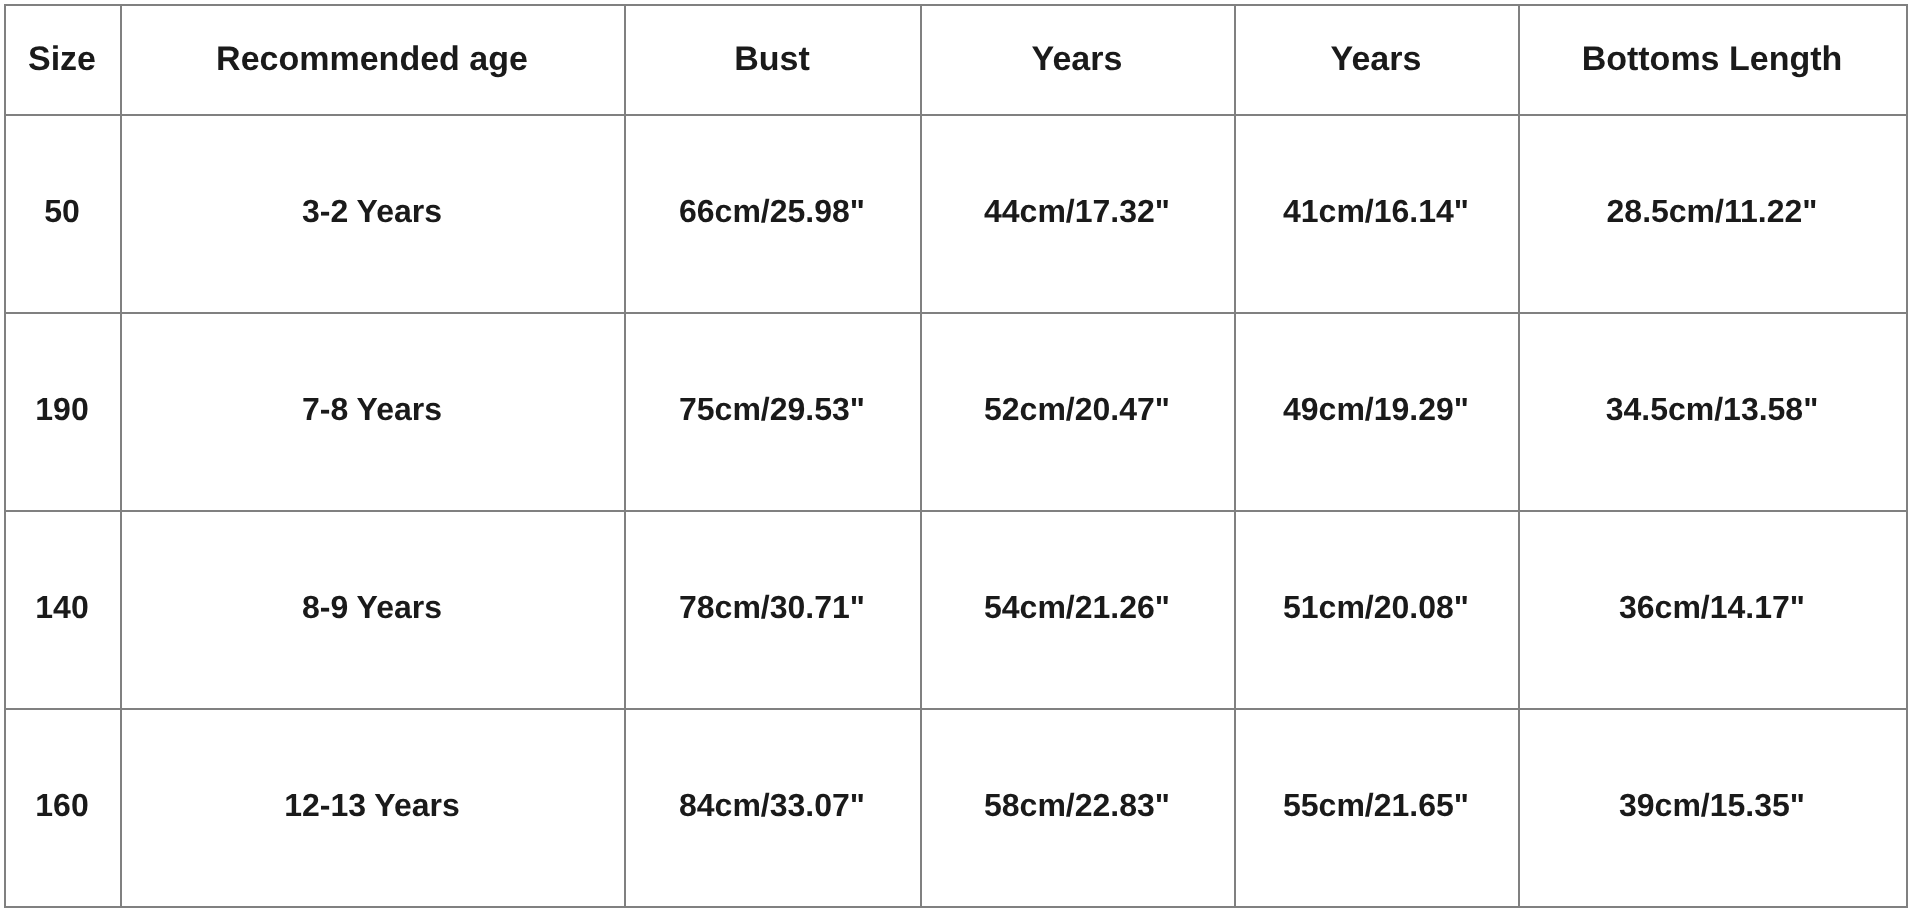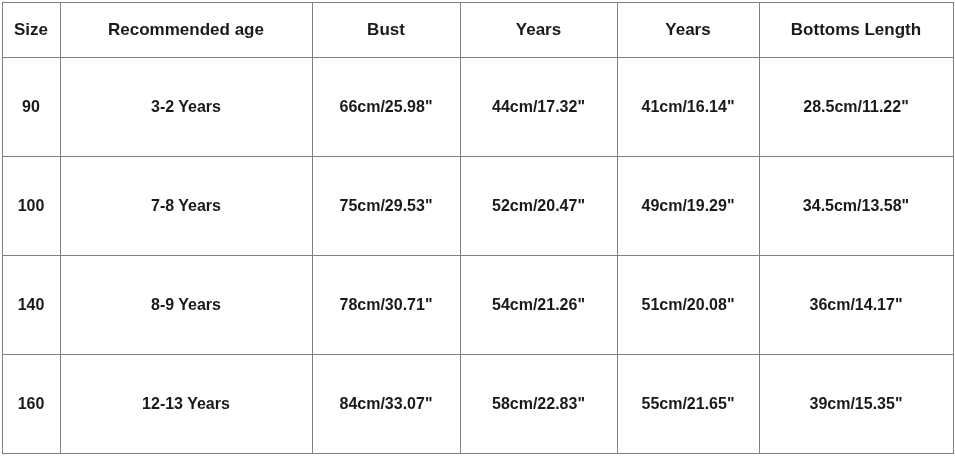--- a/index.html
+++ b/index.html
@@ -72,29 +72,29 @@
         <th>Size</th>
         <th>Recommended age</th>
         <th>Bust</th>
         <th>Years</th>
         <th>Years</th>
         <th>Bottoms Length</th>
       </tr>
     </thead>
     <tbody>
       <tr>
-        <td class="col-size">90</td>
+        <td class="col-size">50</td>
         <td class="col-age">3-2 Years</td>
         <td>66cm/25.98"</td>
         <td>44cm/17.32"</td>
         <td>41cm/16.14"</td>
         <td>28.5cm/11.22"</td>
       </tr>
       <tr>
-        <td class="col-size">100</td>
+        <td class="col-size">190</td>
         <td class="col-age">7-8 Years</td>
         <td>75cm/29.53"</td>
         <td>52cm/20.47"</td>
         <td>49cm/19.29"</td>
         <td>34.5cm/13.58"</td>
       </tr>
       <tr>
         <td class="col-size">140</td>
         <td class="col-age">8-9 Years</td>
         <td>78cm/30.71"</td>

